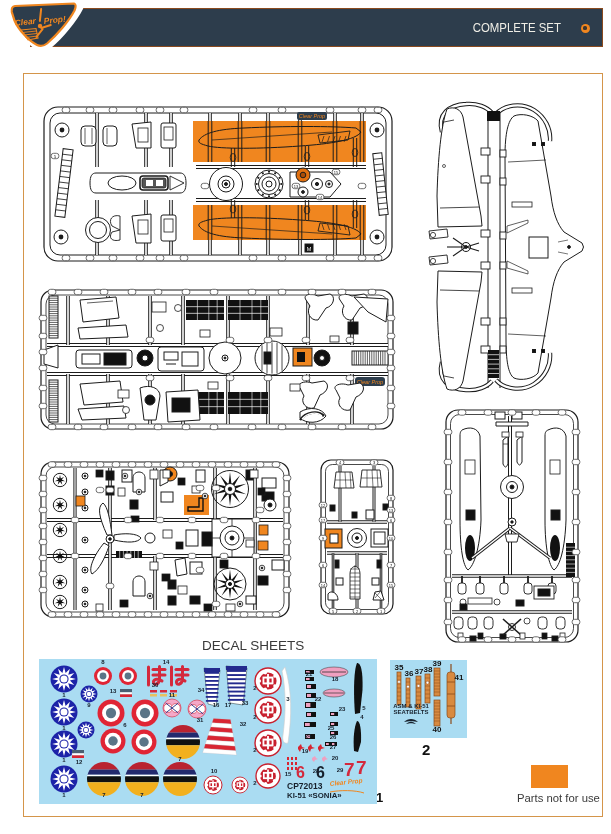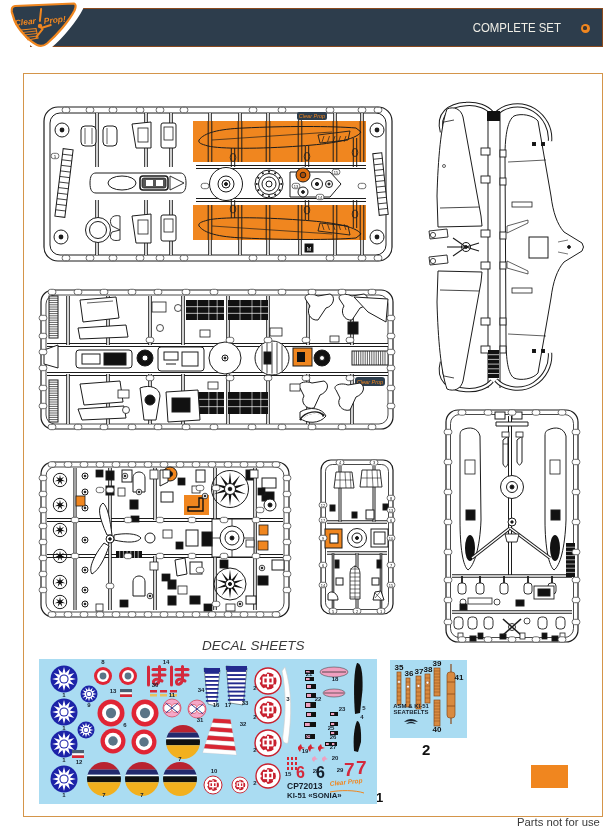--- a/index.html
+++ b/index.html
@@ -22,26 +22,26 @@
 <rect x="38.5" y="27" width="2" height="12" rx="1" transform="rotate(38 39.5 33)"></rect>
 <rect x="40" y="25.5" width="12" height="2" rx="1" transform="rotate(-18 46 26.5)"></rect>
 <circle cx="40" cy="26" r="2.2"></circle>
 <path d="M21,30 L36,28.5 L38,38 L28,40 Z" fill="none" stroke="#f0861f" stroke-width="1.1"></path>
 <path d="M22.5,32.5 L36.5,31 M24,35 L37,33.5 M25.5,37.5 L37.5,36" stroke="#f0861f" stroke-width="0.9" fill="none"></path>
 </g>
 </svg>
 
 <div class="abs" style="left:23px;top:73px;width:580px;height:744px;border:1.2px solid #d4954a;box-sizing:border-box;"></div>
 
-<div class="abs" style="left:202px;top:638px;width:220px;font-size:13.5px;letter-spacing:0px;color:#3a3a3a;font-style:italic;">DECAL SHEETS</div>
+<div class="abs" style="left:202px;top:638px;width:220px;font-size:13.5px;letter-spacing:0px;color:#3a3a3a;">DECAL SHEETS</div>
 <div class="abs" style="left:376px;top:790px;font-size:13px;font-weight:bold;color:#111;">1</div>
 <div class="abs" style="left:422px;top:741px;font-size:15px;font-weight:bold;color:#111;">2</div>
 
 <div class="abs" style="left:531px;top:765px;width:37px;height:23px;background:#f0861f;"></div>
-<div class="abs" style="left:517px;top:792px;font-size:11.3px;color:#3a3a3a;margin-top:24px;">Parts not for use</div>
+<div class="abs" style="left:517px;top:792px;font-size:11.3px;color:#3a3a3a;">Parts not for use</div>
 
 <svg class="abs" style="left:0;top:0;" width="611" height="834" viewBox="0 0 611 834">
 <rect x="44" y="107" width="348" height="154" rx="14" fill="#fff" stroke="#1c1c1c" stroke-width="1.2"></rect>
 <rect x="50" y="113" width="336" height="142" rx="10" fill="#fff" stroke="#1c1c1c" stroke-width="1"></rect>
 <line x1="97" y1="113" x2="97" y2="167" stroke="#1c1c1c" stroke-width="3.6"></line>
 <line x1="97" y1="113" x2="97" y2="167" stroke="#ffffff" stroke-width="1.6"></line>
 <line x1="97" y1="200" x2="97" y2="255" stroke="#1c1c1c" stroke-width="3.6"></line>
 <line x1="97" y1="200" x2="97" y2="255" stroke="#ffffff" stroke-width="1.6"></line>
 <line x1="146" y1="113" x2="146" y2="167" stroke="#1c1c1c" stroke-width="3.6"></line>
 <line x1="146" y1="113" x2="146" y2="167" stroke="#ffffff" stroke-width="1.6"></line>

